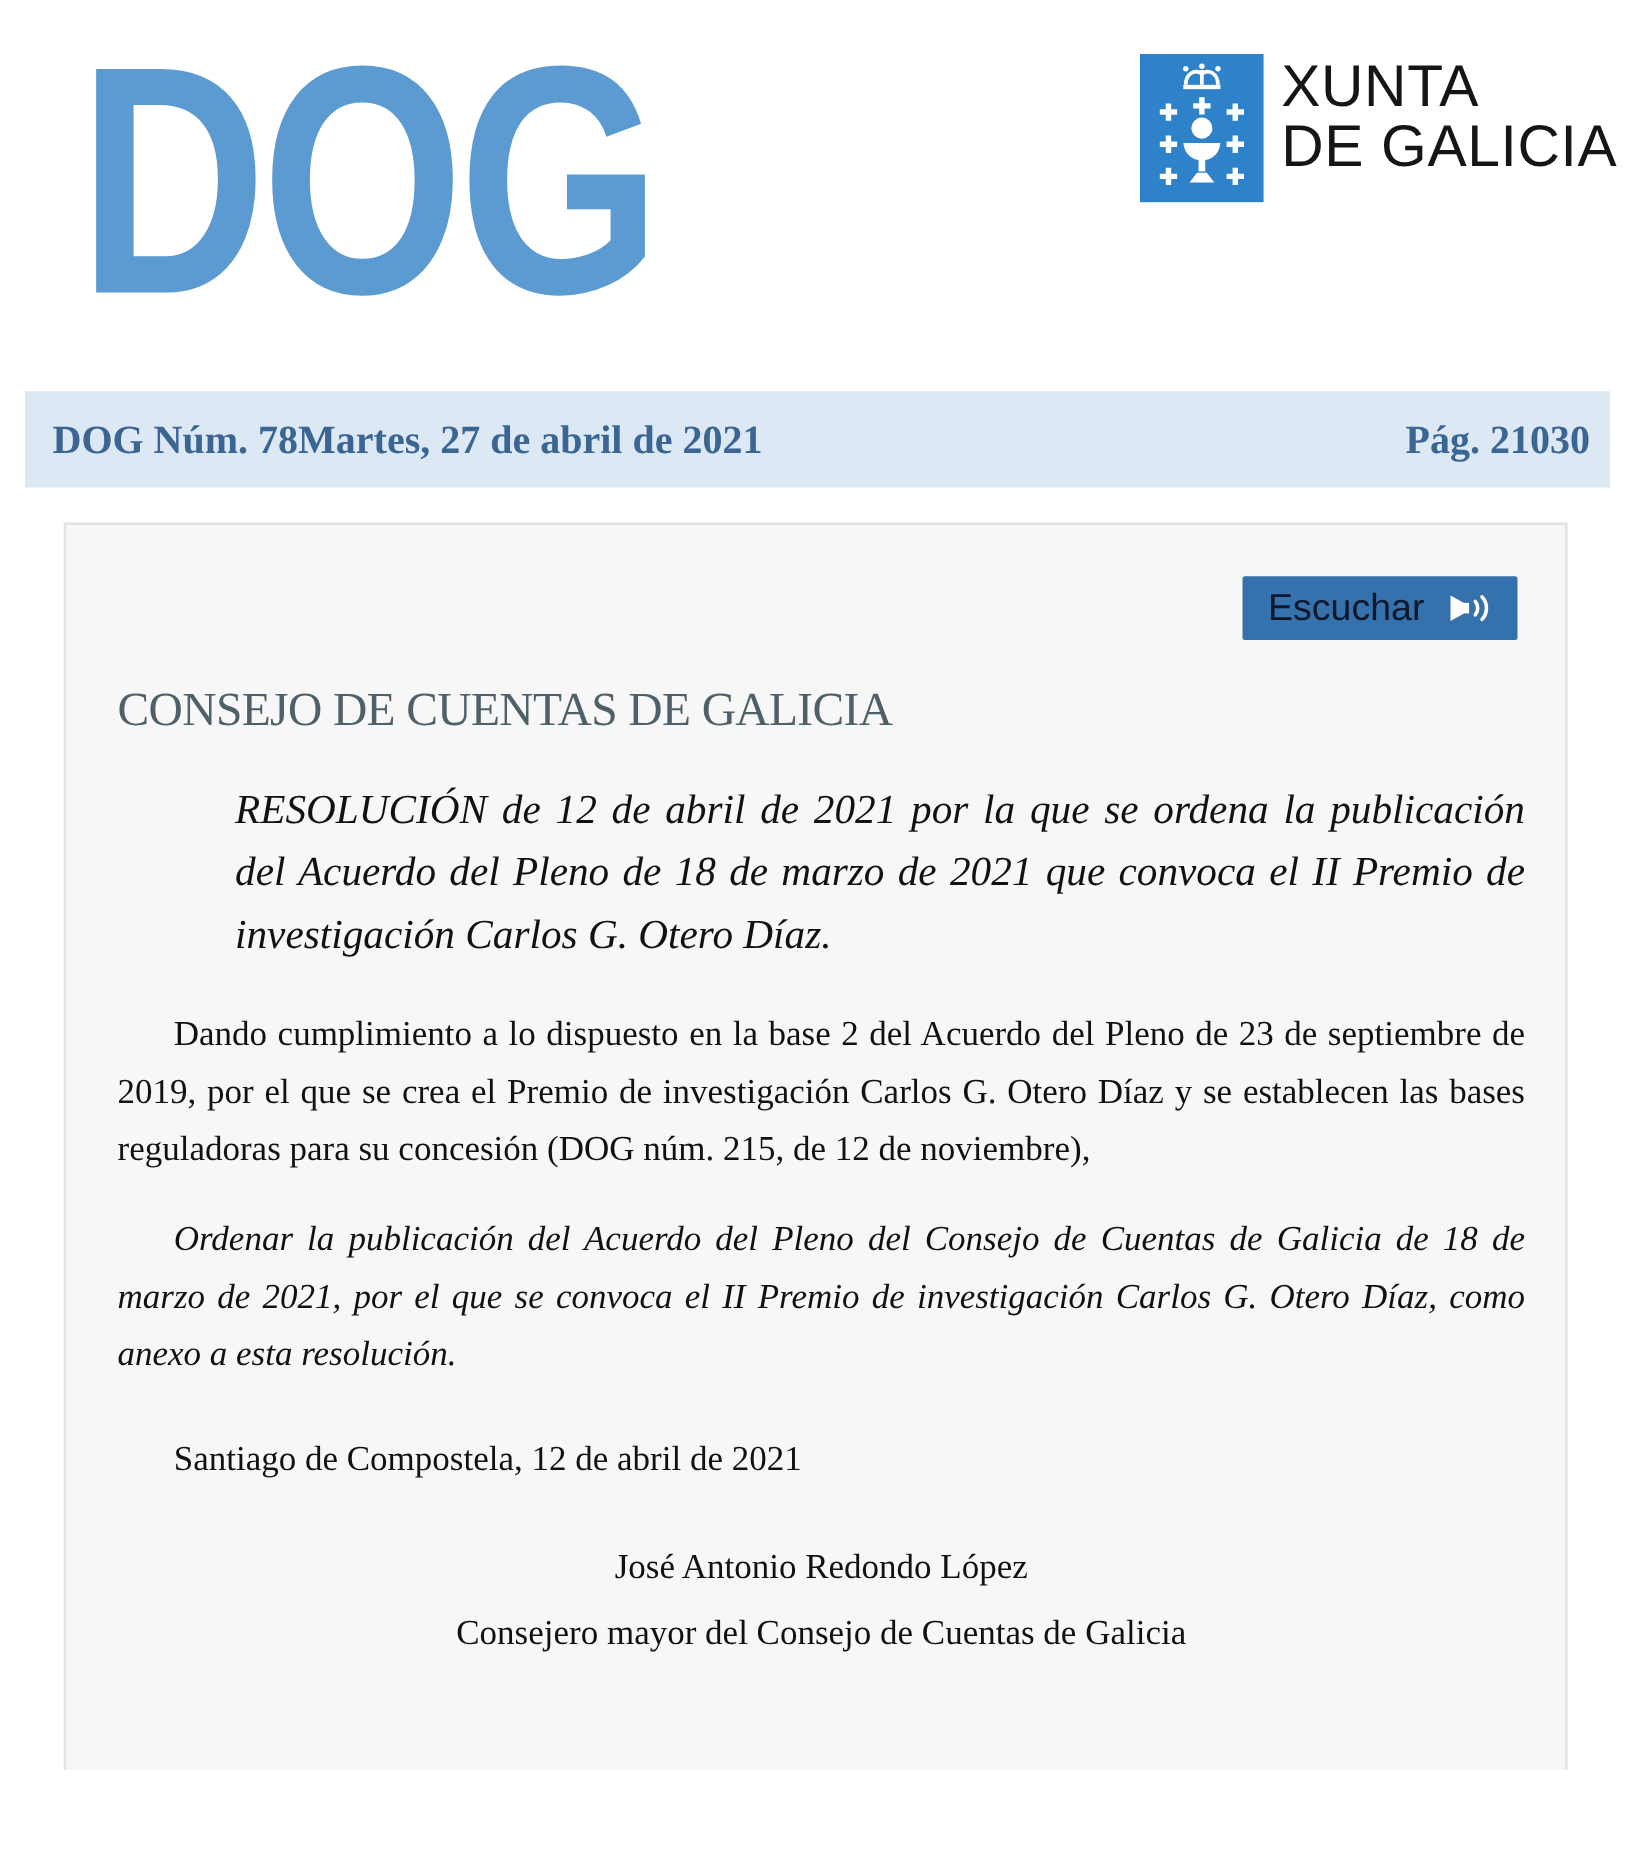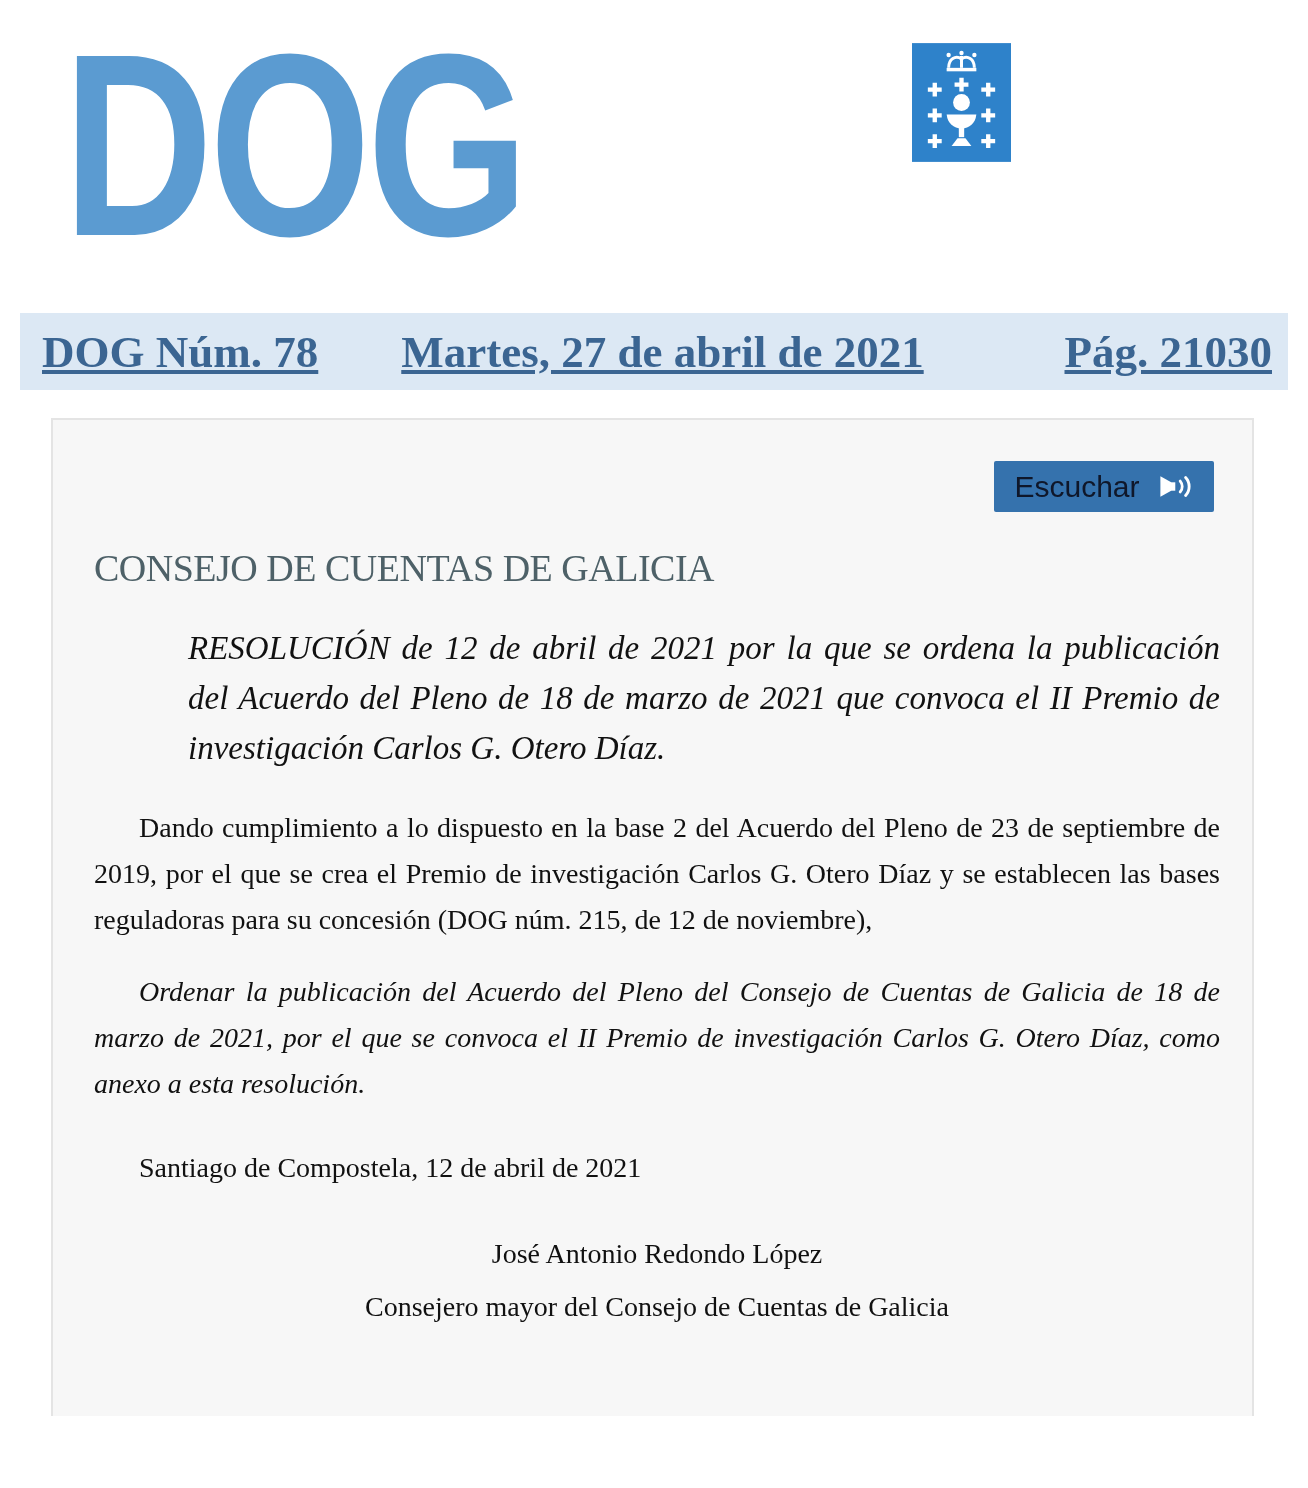--- a/index.html
+++ b/index.html
@@ -41,25 +41,24 @@
     font-size:47px; line-height:48px; letter-spacing:0.5px; color:#151515;
     white-space:nowrap;
   }
 
   
   .issue-bar {
     margin:0 20px; height:77px;
     background:var(--header-bar-bg);
     display:flex; align-items:center;
     padding:0 16px 0 22px;
-    font-weight:bold; font-size:45px; color:var(--header-bar-text);
+    font-weight:bold; font-size:32px; color:var(--header-bar-text);
     white-space:nowrap;
-    text-decoration:underline;
   }
-  .issue-bar .bar-date { margin-left:83px; }
+  .issue-bar .bar-date { }
   .issue-bar .bar-page { margin-left:auto;text-align:right; }
 
   
   .doc-box {
     margin:28px 0 0 51px; width:1203px; height:1160px;
     background:var(--doc-box-bg);
     border:2px solid var(--doc-box-border);
     padding:41px 32px 0 41px;
   }
   .listen-row { display:flex; justify-content:flex-end; margin-right:6px; }
@@ -122,20 +121,24 @@
           <use href="#cr" transform="translate(27,5)"></use>
           <use href="#cr" transform="translate(27,31)"></use>
           <use href="#cr" transform="translate(27,57)"></use>
         </g>
 
         <circle cx="50" cy="60" r="8.5" fill="#fff"></circle>
         <path d="M35,72 L65,72 C64,81 58,86 50,86 C42,86 36,81 35,72 Z" fill="#fff"></path>
         <rect x="47.3" y="85" width="5.4" height="10" fill="#fff"></rect>
         <path d="M40,104 h20 l-6,-8 h-8 z" fill="#fff"></path>
       </svg>
+      <div class="xunta-text">
+        <div>XUNTA</div>
+        <div>DE GALICIA</div>
+      </div>
     </div>
   </header>
 
   <div class="issue-bar">
     <span>DOG Núm. 78</span>
     <span class="bar-date">Martes, 27 de abril de 2021</span>
     <span class="bar-page">Pág. 21030</span>
   </div>
 
   <main class="doc-box">

